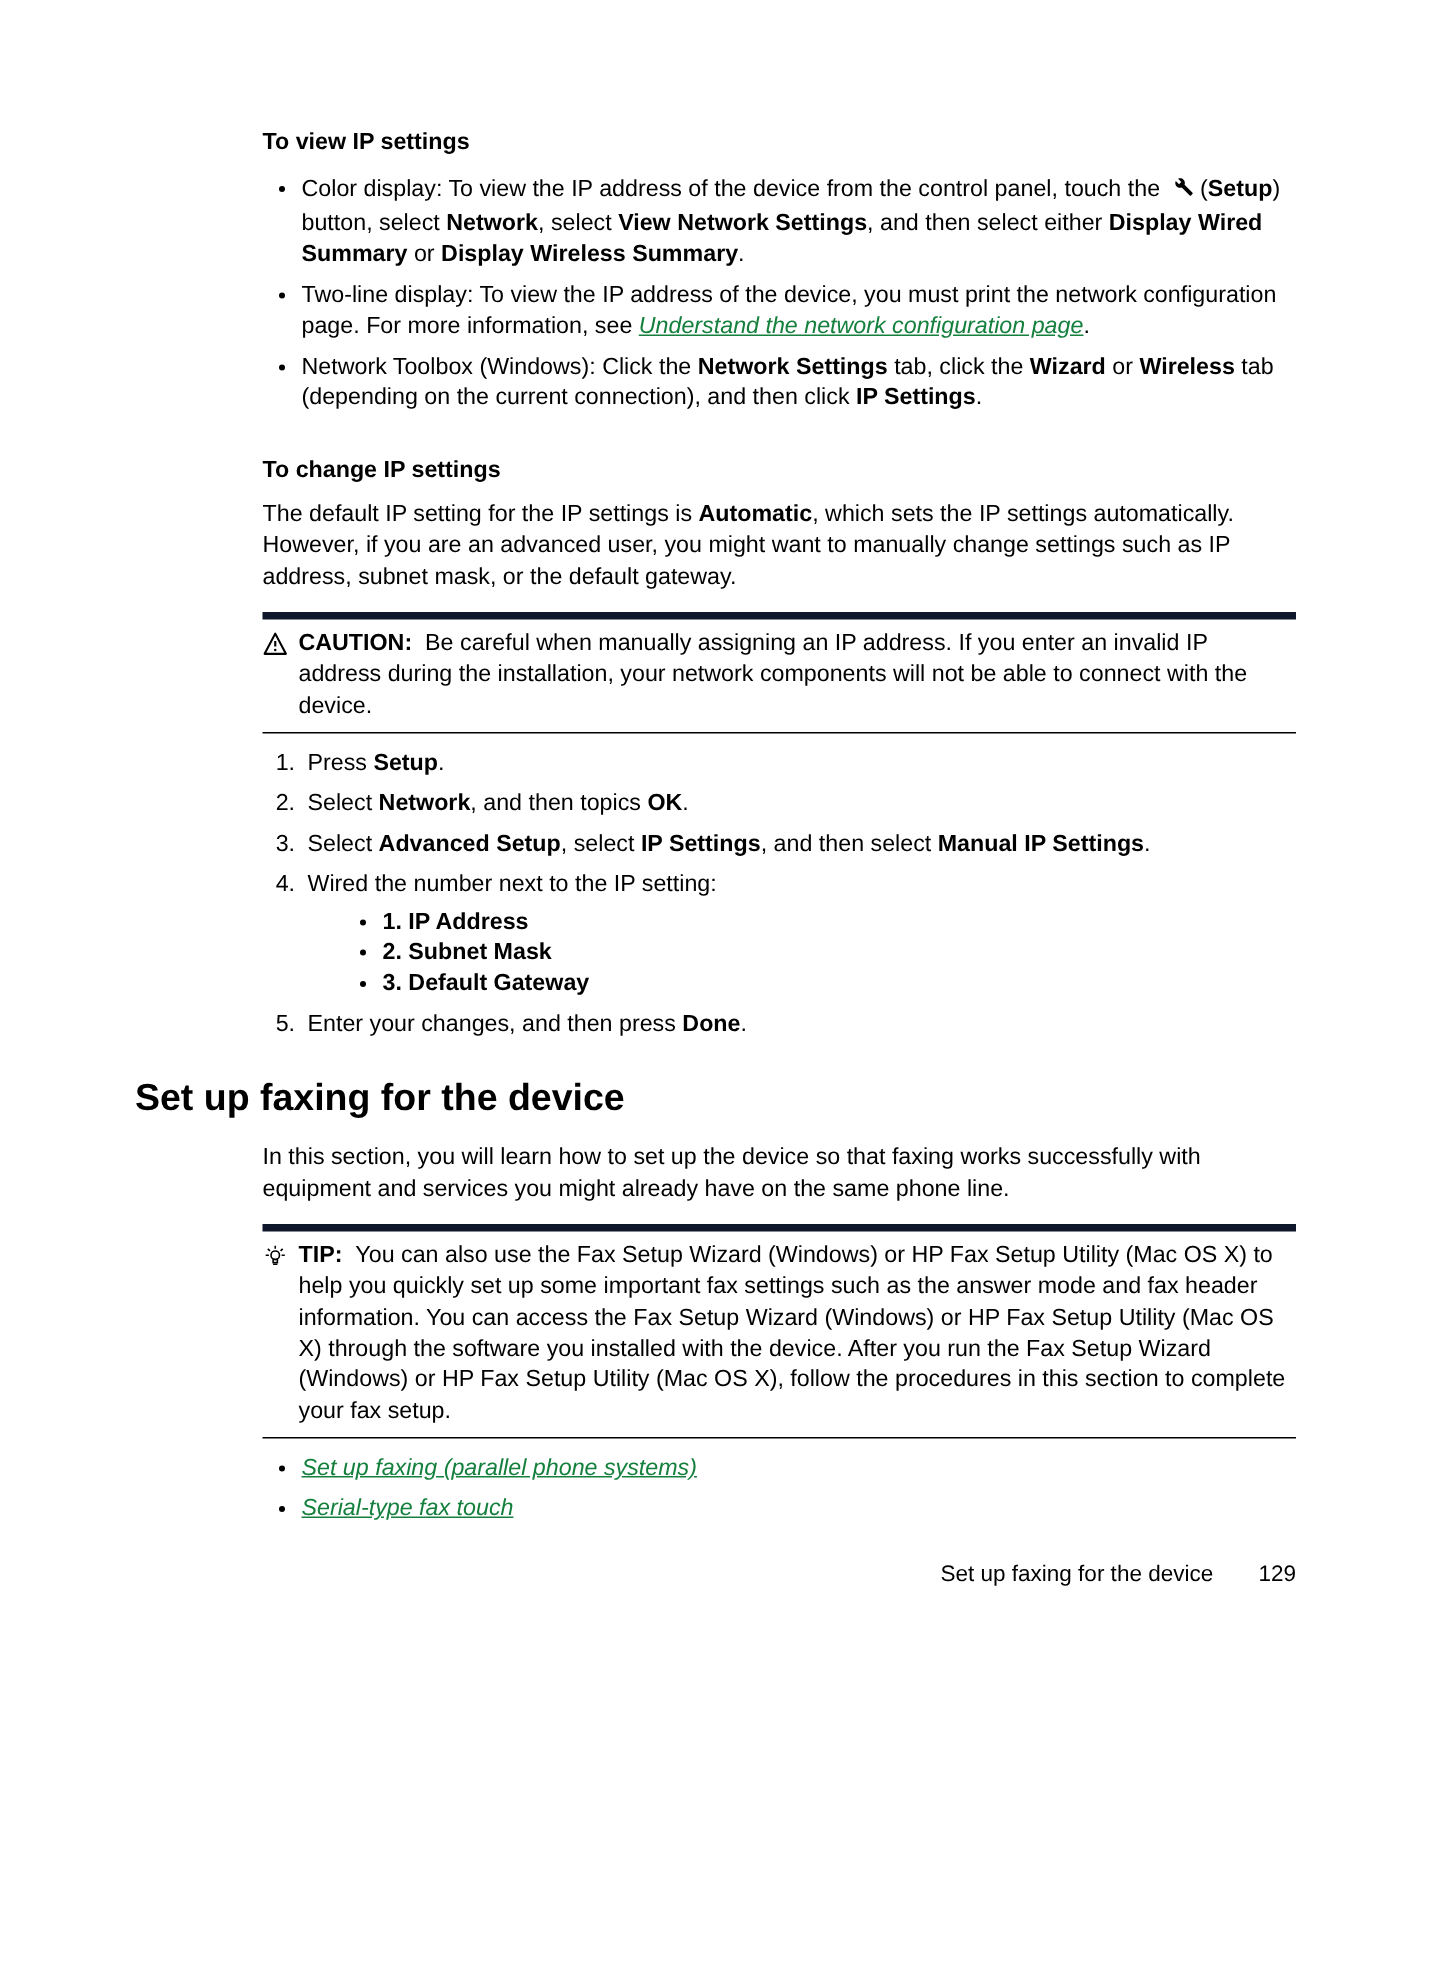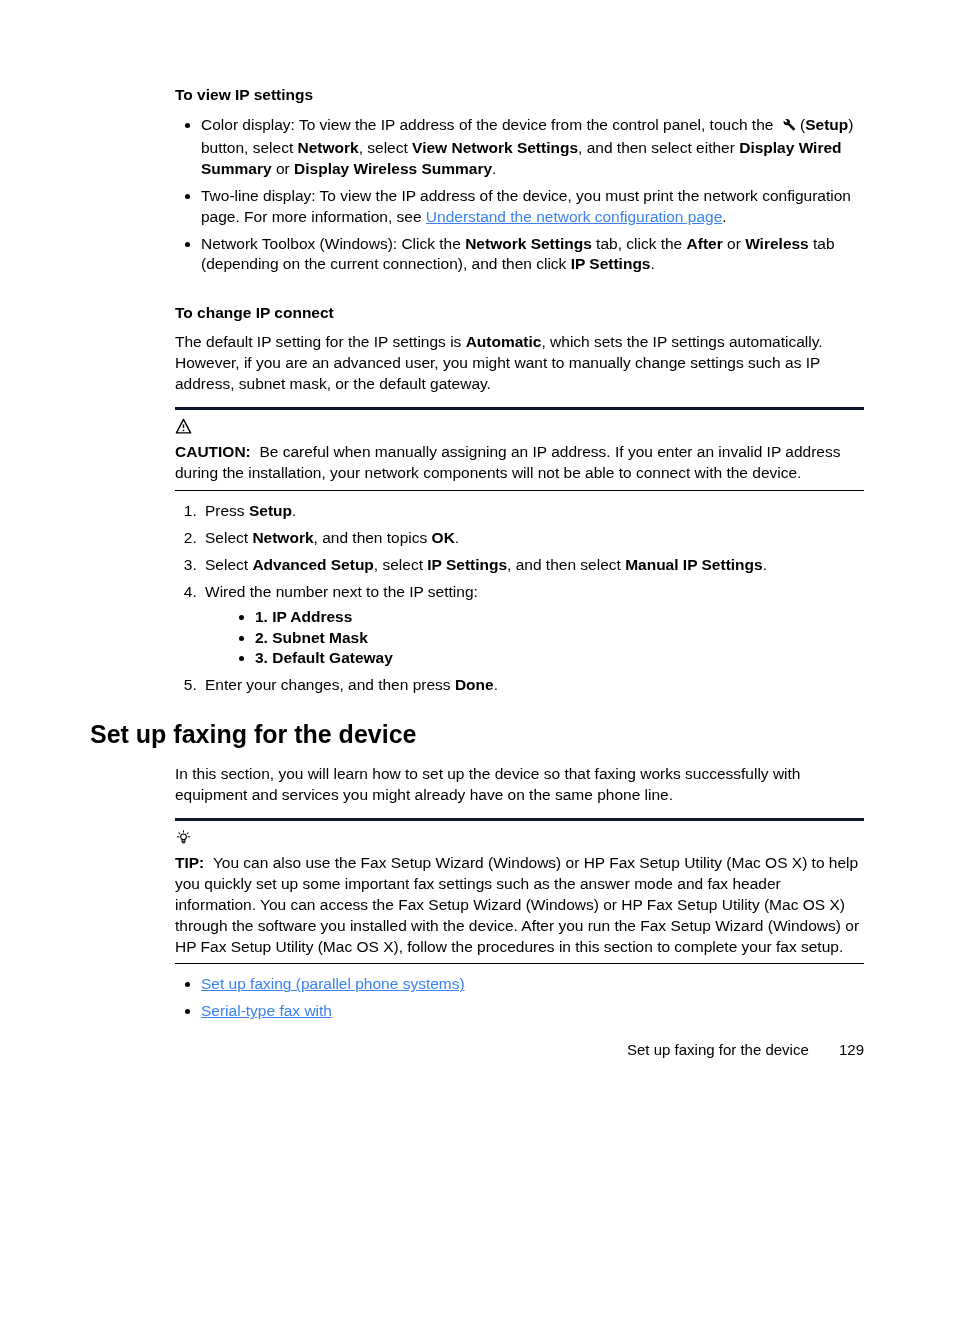--- a/index.html
+++ b/index.html
@@ -44,36 +44,36 @@
     margin: 4px 0 10px 0;
   }
   ol.steps > li {
     padding-left: 4px;
     margin-bottom: 6px;
   }
   .p {
     margin: 0 0 10px 0;
   }
   .link {
-    color: #3b82f6;
+    color: #15803d;
     text-decoration: underline;
     cursor: pointer;
+    font-style: italic;
   }
   .bold { font-weight: bold; }
   .wrench-icon {
     display: inline-block;
     vertical-align: middle;
   }
   .box {
-    border-top: 3px solid #0f172a;
+    border-top: 5px solid #0f172a;
     border-bottom: 1px solid #000;
     padding: 6px 0 6px 0;
     margin: 12px 0 10px 0;
     display: flex;
-    flex-direction: column;
   }
   .box-icon-col {
     flex: 0 0 24px;
     padding-top: 2px;
   }
   .box-text-col {
     flex: 1;
   }
   h2.sectionhead {
     font-size: 25px;
@@ -109,27 +109,27 @@
           <svg width="18" height="18" viewBox="0 0 24 24">
               <path d="M22.7 19.3l-7.1-7.1c.6-1.5.3-3.3-.9-4.5-1.3-1.3-3.2-1.5-4.8-.8l2.8 2.8-2 2-2.9-2.8c-.8 1.6-.5 3.5.8 4.8 1.2 1.2 3 1.5 4.5.9l7.1 7.1c.3.3.8.3 1.1 0l1.4-1.4c.3-.2.3-.7 0-1z" fill="#000"></path>
             </svg>
         </span>
         <span> (</span><span class="bold">Setup</span><span>) button, select </span><span class="bold">Network</span><span>, select </span><span class="bold">View Network Settings</span><span>, and then select either </span><span class="bold">Display Wired Summary</span><span> or </span><span class="bold">Display Wireless Summary</span><span>.</span>
       </li>
       <li>
         <span>Two-line display: To view the IP address of the device, you must print the network configuration page. For more information, see </span><span class="link">Understand the network configuration page</span><span>.</span>
       </li>
       <li>
-        <span>Network Toolbox (Windows): Click the </span><span class="bold">Network Settings</span><span> tab, click the </span><span class="bold">After</span><span> or </span><span class="bold">Wireless</span><span> tab (depending on the current connection), and then click </span><span class="bold">IP Settings</span><span>.</span>
+        <span>Network Toolbox (Windows): Click the </span><span class="bold">Network Settings</span><span> tab, click the </span><span class="bold">Wizard</span><span> or </span><span class="bold">Wireless</span><span> tab (depending on the current connection), and then click </span><span class="bold">IP Settings</span><span>.</span>
       </li>
     </ul>
 
     <div class="gap"></div>
 
-    <p class="subheading">To change IP connect</p>
+    <p class="subheading">To change IP settings</p>
 
     <p class="p">
       <span>The default IP setting for the IP settings is </span><span class="bold">Automatic</span><span>, which sets the IP settings automatically. However, if you are an advanced user, you might want to manually change settings such as IP address, subnet mask, or the default gateway.</span>
     </p>
 
     <div class="box">
       <div class="box-icon-col">
         <span>
           <svg width="17" height="17" viewBox="0 0 24 24">
               <path d="M12 2 L22 21 L2 21 Z" fill="none" stroke="#000" stroke-width="2" stroke-linejoin="round"></path>
@@ -189,21 +189,21 @@
         </span>
       </div>
       <div class="box-text-col">
         <span class="bold">TIP:</span>&nbsp;&nbsp;<span>You can also use the Fax Setup Wizard (Windows) or HP Fax Setup Utility (Mac OS X) to help you quickly set up some important fax settings such as the answer mode and fax header information. You can access the Fax Setup Wizard (Windows) or HP Fax Setup Utility (Mac OS X) through the software you installed with the device. After you run the Fax Setup Wizard (Windows) or HP Fax Setup Utility (Mac OS X), follow the procedures in this section to complete your fax setup.</span>
       </div>
     </div>
 
 
     <ul class="bullets">
       <li><span class="link">Set up faxing (parallel phone systems)</span></li>
-      <li><span class="link">Serial-type fax with</span></li>
+      <li><span class="link">Serial-type fax touch</span></li>
     </ul>
 
   </div>
 
   <div class="footer">
     <span>Set up faxing for the device</span>
     <span class="pagenum">129</span>
   </div>
 
 </div>

